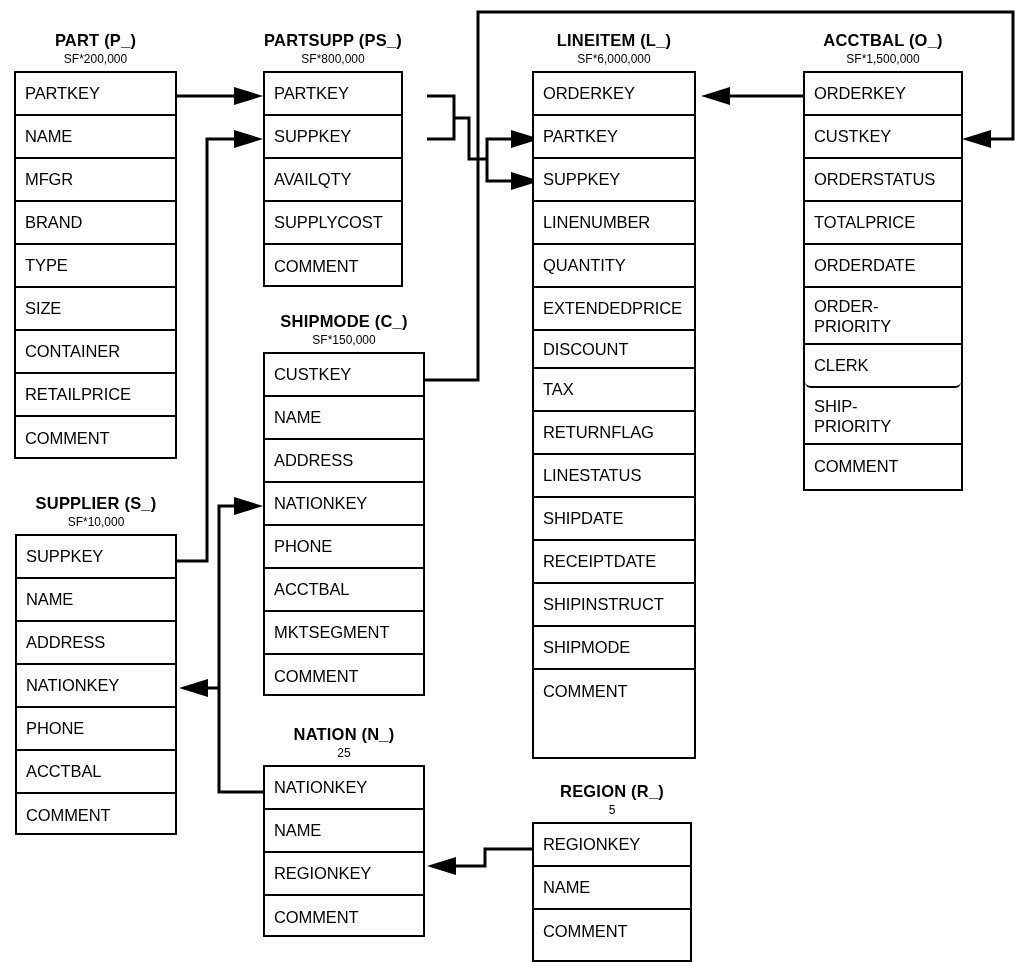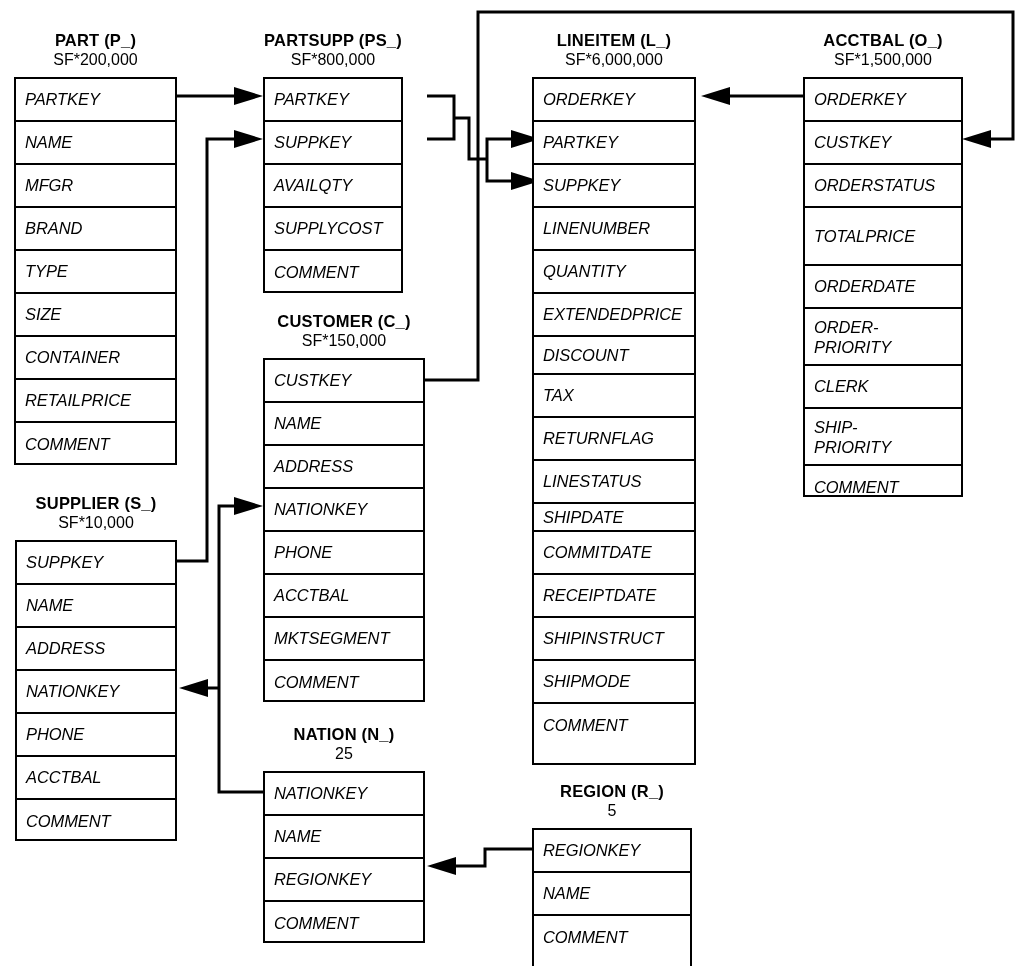--- a/index.html
+++ b/index.html
@@ -21,30 +21,29 @@
   .tbl-title{
     text-align:center;
     font-weight:bold;
     font-size:16.5px;
     letter-spacing:.2px;
     line-height:20px;
     white-space:nowrap;
   }
   .tbl-card{
     text-align:center;
-    font-size:16px;
+    font-size:12px;
     line-height:19px;
     white-space:nowrap;
   }
   .tbl-box{
     border:2.4px solid #000;
     box-sizing:border-box;
     background:#fff;
-    margin-top:8px;
-    font-style:italic;
+    margin-top:2px;
   }
   .fld{
     box-sizing:border-box;
     border-bottom:2.4px solid #000;
     display:flex;
     align-items:center;
     padding-left:9px;
     font-size:16.5px;
     line-height:19px;
     white-space:pre-line;
@@ -150,49 +149,48 @@
       <div class="fld" style="height:43px;">ORDERKEY</div>
       <div class="fld" style="height:43px;">PARTKEY</div>
       <div class="fld" style="height:43px;">SUPPKEY</div>
       <div class="fld" style="height:43px;">LINENUMBER</div>
       <div class="fld" style="height:43px;">QUANTITY</div>
       <div class="fld" style="height:43px;">EXTENDEDPRICE</div>
       <div class="fld" style="height:38px;">DISCOUNT</div>
       <div class="fld" style="height:43px;">TAX</div>
       <div class="fld" style="height:43px;">RETURNFLAG</div>
       <div class="fld" style="height:43px;">LINESTATUS</div>
-      <div class="fld" style="height:28px;">SHIPDATE</div>
-      <div class="fld" style="height:43px;">COMMITDATE</div>
+      <div class="fld" style="height:43px;">SHIPDATE</div>
       <div class="fld" style="height:43px;">RECEIPTDATE</div>
       <div class="fld" style="height:43px;">SHIPINSTRUCT</div>
       <div class="fld" style="height:43px;">SHIPMODE</div>
       <div class="fld" style="height:43px;">COMMENT</div>
     </div>
   </div>
 
   <div class="tbl" style="left:803px;top:30px;width:160px;">
     <div class="tbl-title">ACCTBAL (O_)</div>
     <div class="tbl-card">SF*1,500,000</div>
     <div class="tbl-box" style="height:420px;">
       <div class="fld" style="height:43px;">ORDERKEY</div>
       <div class="fld" style="height:43px;">CUSTKEY</div>
       <div class="fld" style="height:43px;">ORDERSTATUS</div>
-      <div class="fld" style="height:58px;">TOTALPRICE</div>
+      <div class="fld" style="height:43px;">TOTALPRICE</div>
       <div class="fld" style="height:43px;">ORDERDATE</div>
       <div class="fld two" style="height:57px;">ORDER-
 PRIORITY</div>
-      <div class="fld" style="height:43px;">CLERK</div>
+      <div class="fld" style="height:43px;border-radius:6px;">CLERK</div>
       <div class="fld two" style="height:57px;">SHIP-
 PRIORITY</div>
       <div class="fld" style="height:42px;">COMMENT</div>
     </div>
   </div>
 
   <div class="tbl" style="left:263px;top:311px;width:162px;">
-    <div class="tbl-title">CUSTOMER (C_)</div>
+    <div class="tbl-title">SHIPMODE (C_)</div>
     <div class="tbl-card">SF*150,000</div>
     <div class="tbl-box" style="height:344px;">
       <div class="fld" style="height:43px;">CUSTKEY</div>
       <div class="fld" style="height:43px;">NAME</div>
       <div class="fld" style="height:43px;">ADDRESS</div>
       <div class="fld" style="height:43px;">NATIONKEY</div>
       <div class="fld" style="height:43px;">PHONE</div>
       <div class="fld" style="height:43px;">ACCTBAL</div>
       <div class="fld" style="height:43px;">MKTSEGMENT</div>
       <div class="fld" style="height:43px;">COMMENT</div>

